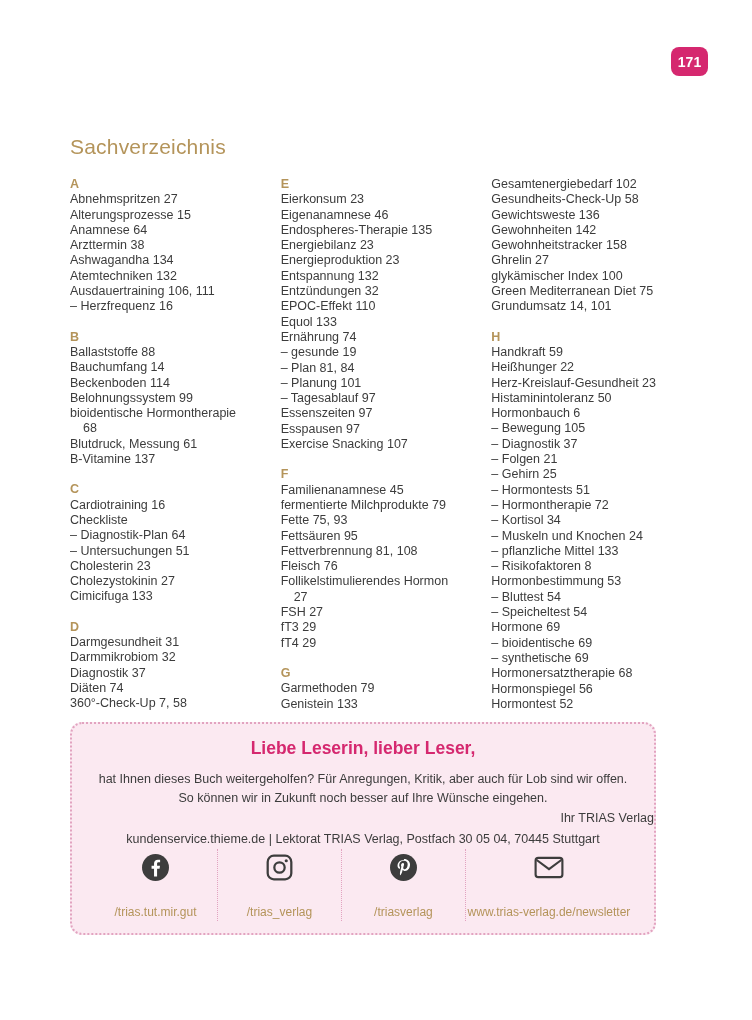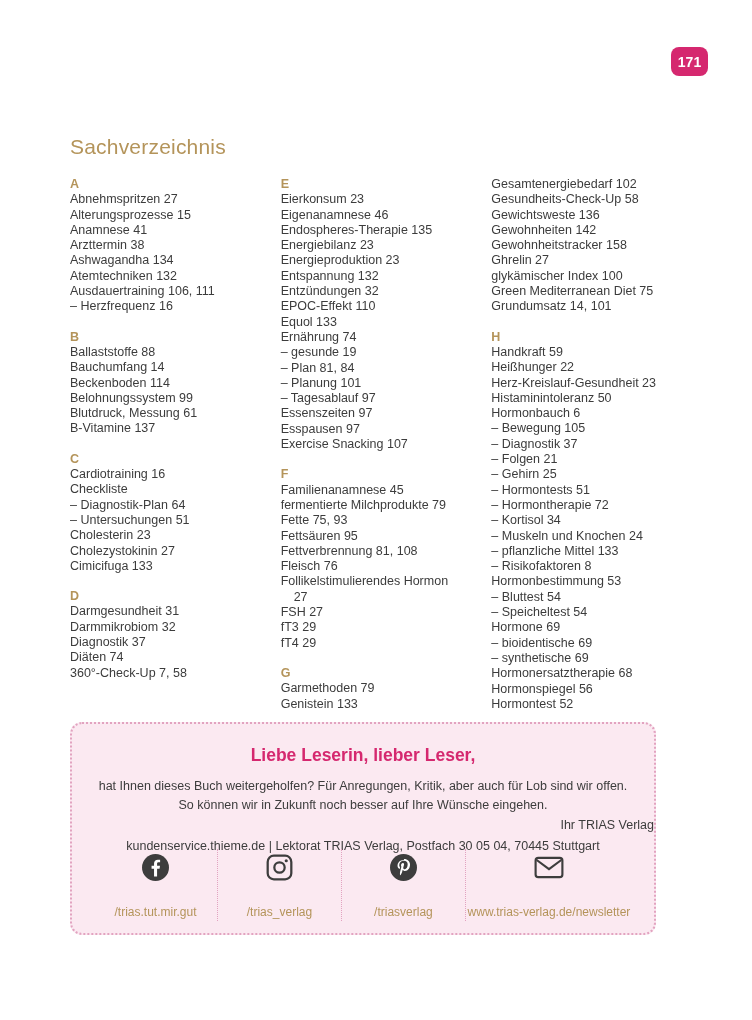--- a/index.html
+++ b/index.html
@@ -24,21 +24,21 @@
   .section { margin-bottom:15px; }
   .letter { color:var(--gold,#b4945a); font-weight:bold; font-size:12.5px; line-height:15.3px; }
   .entry {
     font-size:12.5px; line-height:15.3px; color:#3c3c3c;
     padding-left:13px; text-indent:-13px; white-space:pre-line;
   }
 
   .fbox {
     position:absolute; left:70px; top:722px; width:586px; height:213px;
     background:#fbe9f1; border:2px dotted #e2a3c0; border-radius:12px;
-    text-align:center; padding-top:21px;
+    text-align:center; padding-top:14px;
   }
   .fheading { color:var(--accent,#d5286f); font-size:17.5px; font-weight:bold; margin-bottom:11px; }
   .fline { font-size:12.5px; line-height:19px; color:#3c3c3c; }
   .fsig { font-size:12.5px; line-height:19px; margin-top:1px;text-align:right; }
   .fcontact { font-size:12.5px; line-height:19px; margin-top:2px; }
 
   .socials { position:absolute; left:22px; right:22px; bottom:12px; display:flex; align-items:flex-end; }
   .social { flex:1; display:flex; flex-direction:column; align-items:center; gap:24px; padding:4px 0 2px; }
   .social + .social { border-left:1px dotted #e2a3c0; }
   .social.wide { flex:1.35; }
@@ -58,33 +58,35 @@
   <div class="badge">171</div>
 
   <div class="title">Sachverzeichnis</div>
 
   <div class="index">
     <div class="col">
         <div class="section">
           <div class="letter">A</div>
           <div class="entry">Abnehmspritzen 27</div>
           <div class="entry">Alterungsprozesse 15</div>
-          <div class="entry">Anamnese 41</div>
+          <div class="entry">Anamnese 64</div>
           <div class="entry">Arzttermin 38</div>
           <div class="entry">Ashwagandha 134</div>
           <div class="entry">Atemtechniken 132</div>
           <div class="entry">Ausdauertraining 106, 111</div>
           <div class="entry">– Herzfrequenz 16</div>
         </div>
         <div class="section">
           <div class="letter">B</div>
           <div class="entry">Ballaststoffe 88</div>
           <div class="entry">Bauchumfang 14</div>
           <div class="entry">Beckenboden 114</div>
           <div class="entry">Belohnungssystem 99</div>
+          <div class="entry">bioidentische Hormontherapie
+68</div>
           <div class="entry">Blutdruck, Messung 61</div>
           <div class="entry">B-Vitamine 137</div>
         </div>
         <div class="section">
           <div class="letter">C</div>
           <div class="entry">Cardiotraining 16</div>
           <div class="entry">Checkliste</div>
           <div class="entry">– Diagnostik-Plan 64</div>
           <div class="entry">– Untersuchungen 51</div>
           <div class="entry">Cholesterin 23</div>

